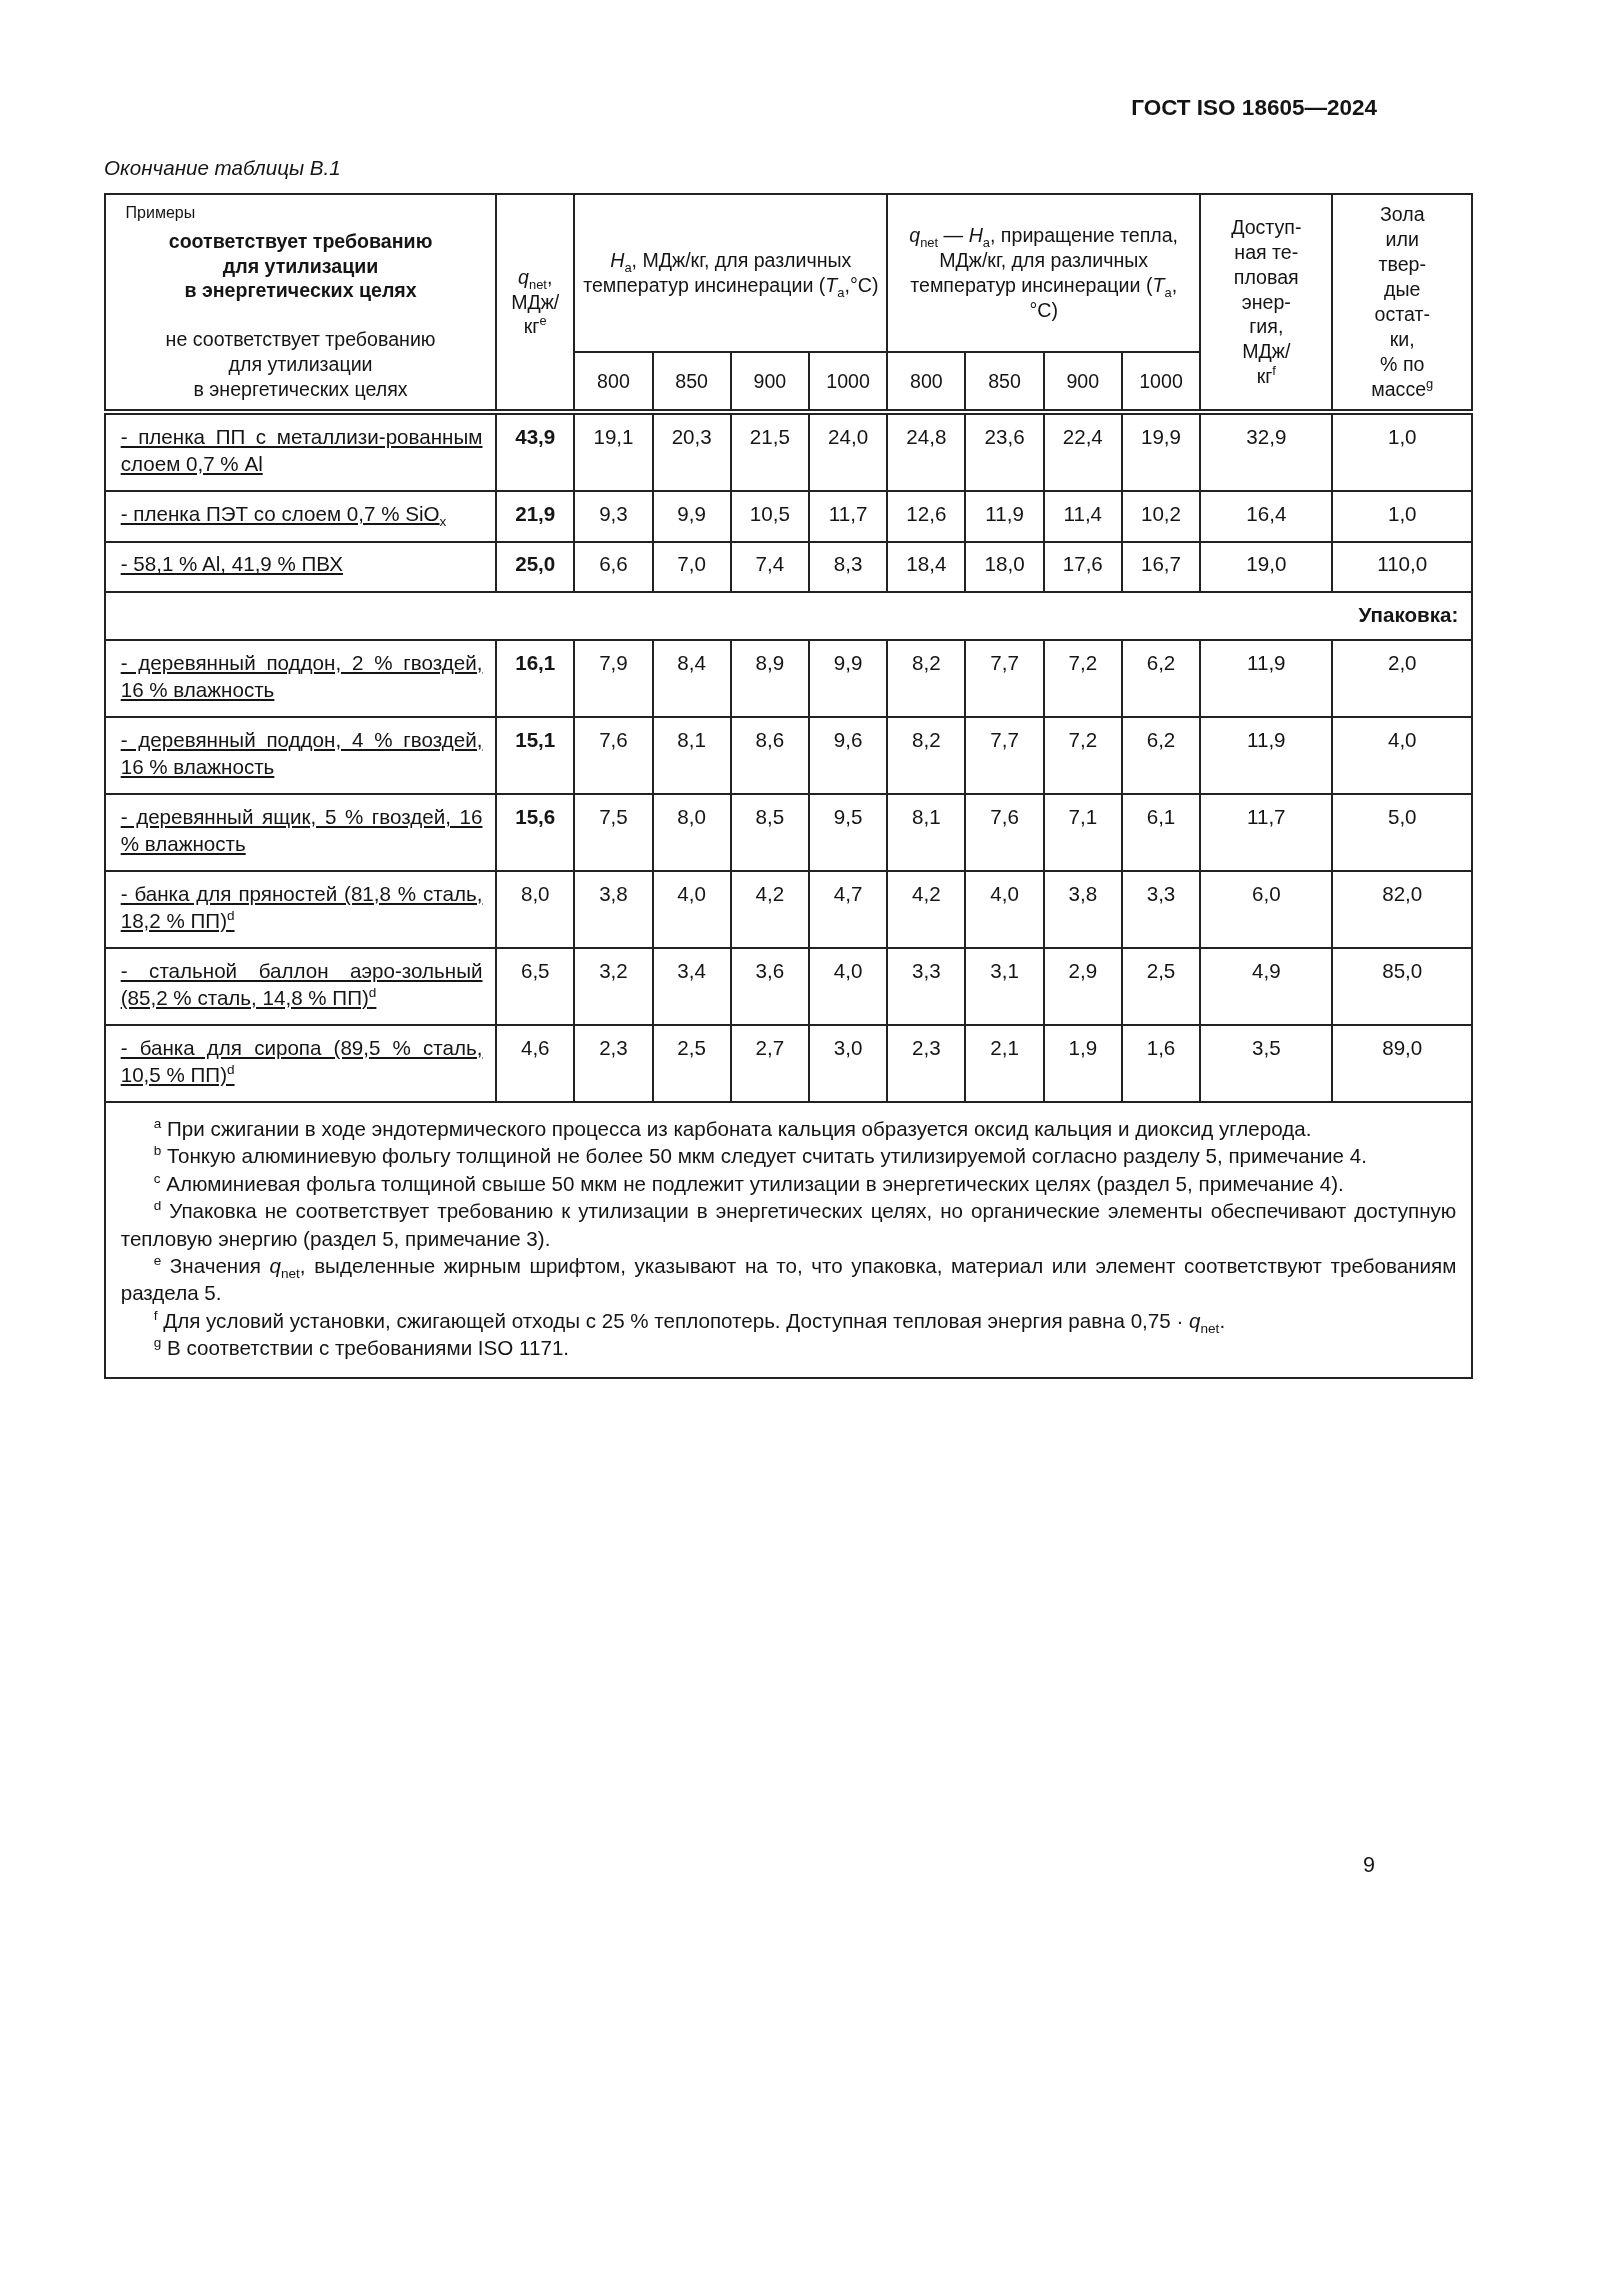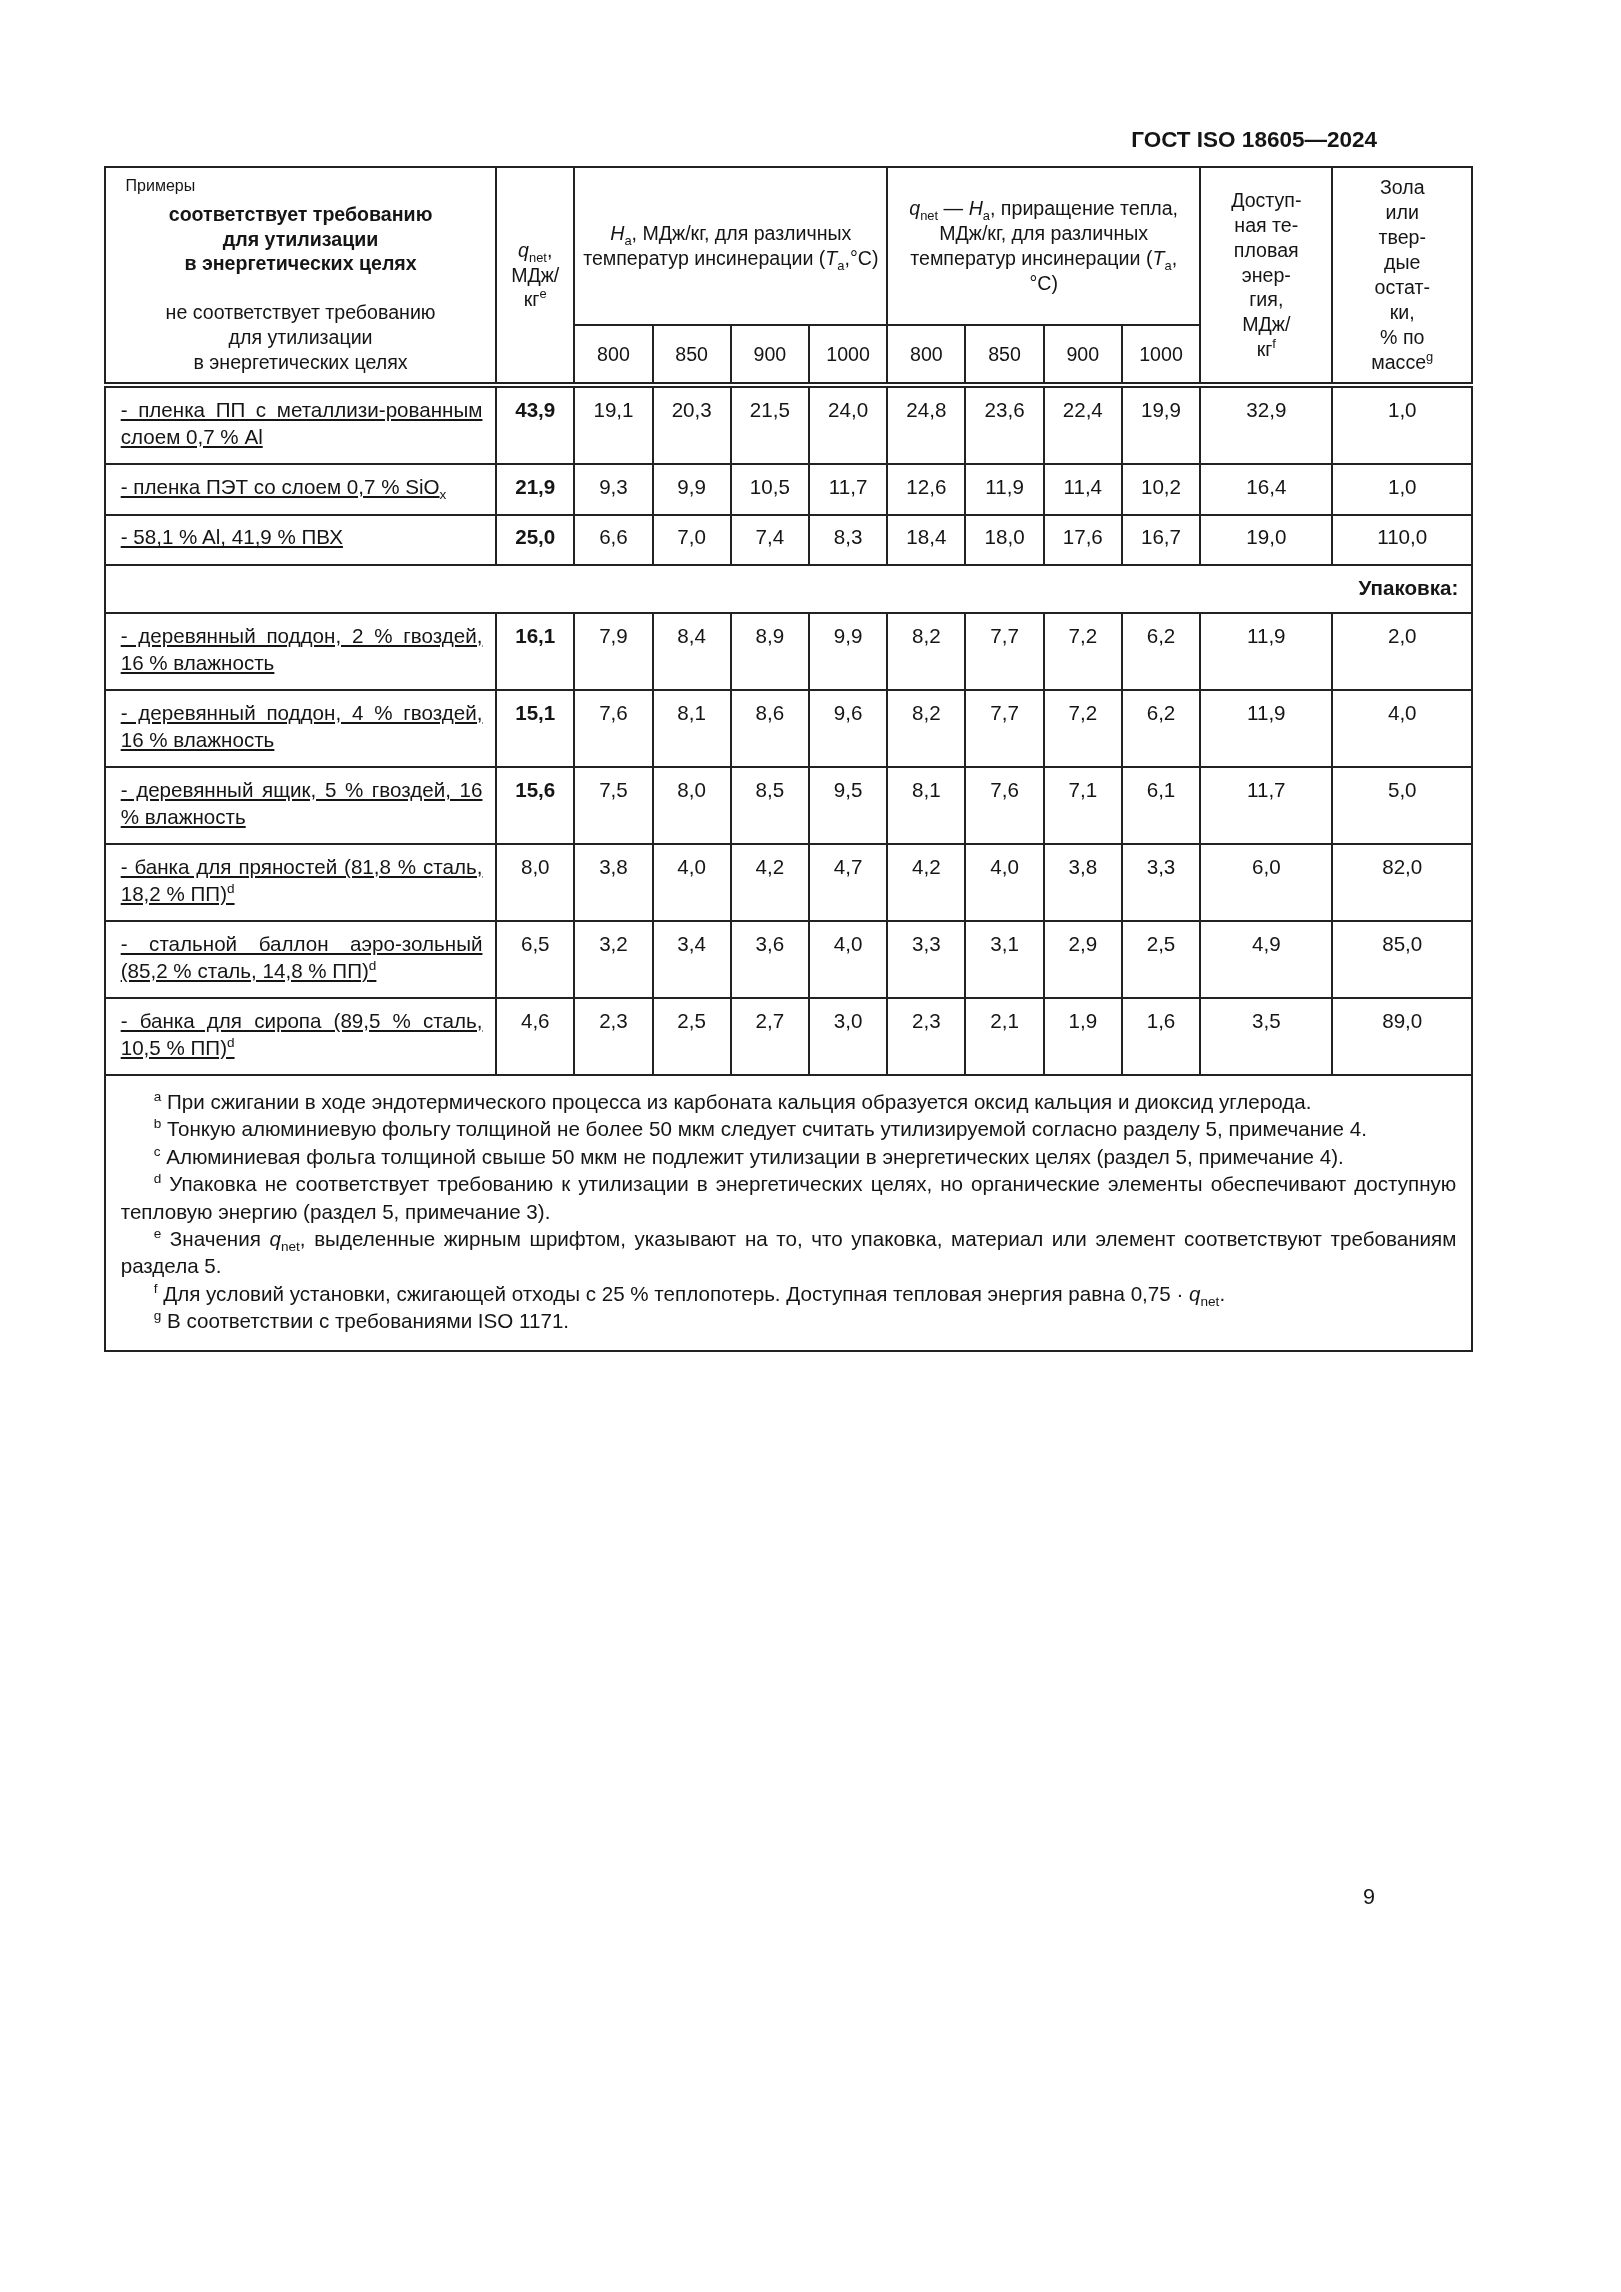--- a/index.html
+++ b/index.html
@@ -4,21 +4,21 @@
 <style>
   * { box-sizing: border-box; }
   html, body { margin: 0; padding: 0; }
   body {
     width: 1621px; height: 2293px;
     position: relative;
     background: #ffffff;
     color: #151515;
     font-family: "Liberation Sans", sans-serif;
   }
-  .content { position: absolute; left: 104px; top: 0; width: 1273px; margin-top: 32px; }
+  .content { position: absolute; left: 104px; top: 0; width: 1273px; }
 
   .doc-code {
     margin-top: 95px;
     text-align: right;
     font-weight: 700;
     font-size: 22.5px;
   }
   .table-caption {
     margin-top: 35px;
     font-size: 20.6px;
@@ -80,20 +80,21 @@
   }
   i { font-style: italic; }
 </style>
 </head>
 <body>
 
 <div class="content">
 
   <div class="doc-code">ГОСТ ISO 18605—2024</div>
 
+  <div class="table-caption">Окончание таблицы В.1</div>
 
   <table class="main-table">
     <colgroup>
       <col style="width:390px">
         <col style="width:78px">
       <col style="width:78px">
         <col style="width:78px">
         <col style="width:78px">
         <col style="width:78px">
       <col style="width:78px">

